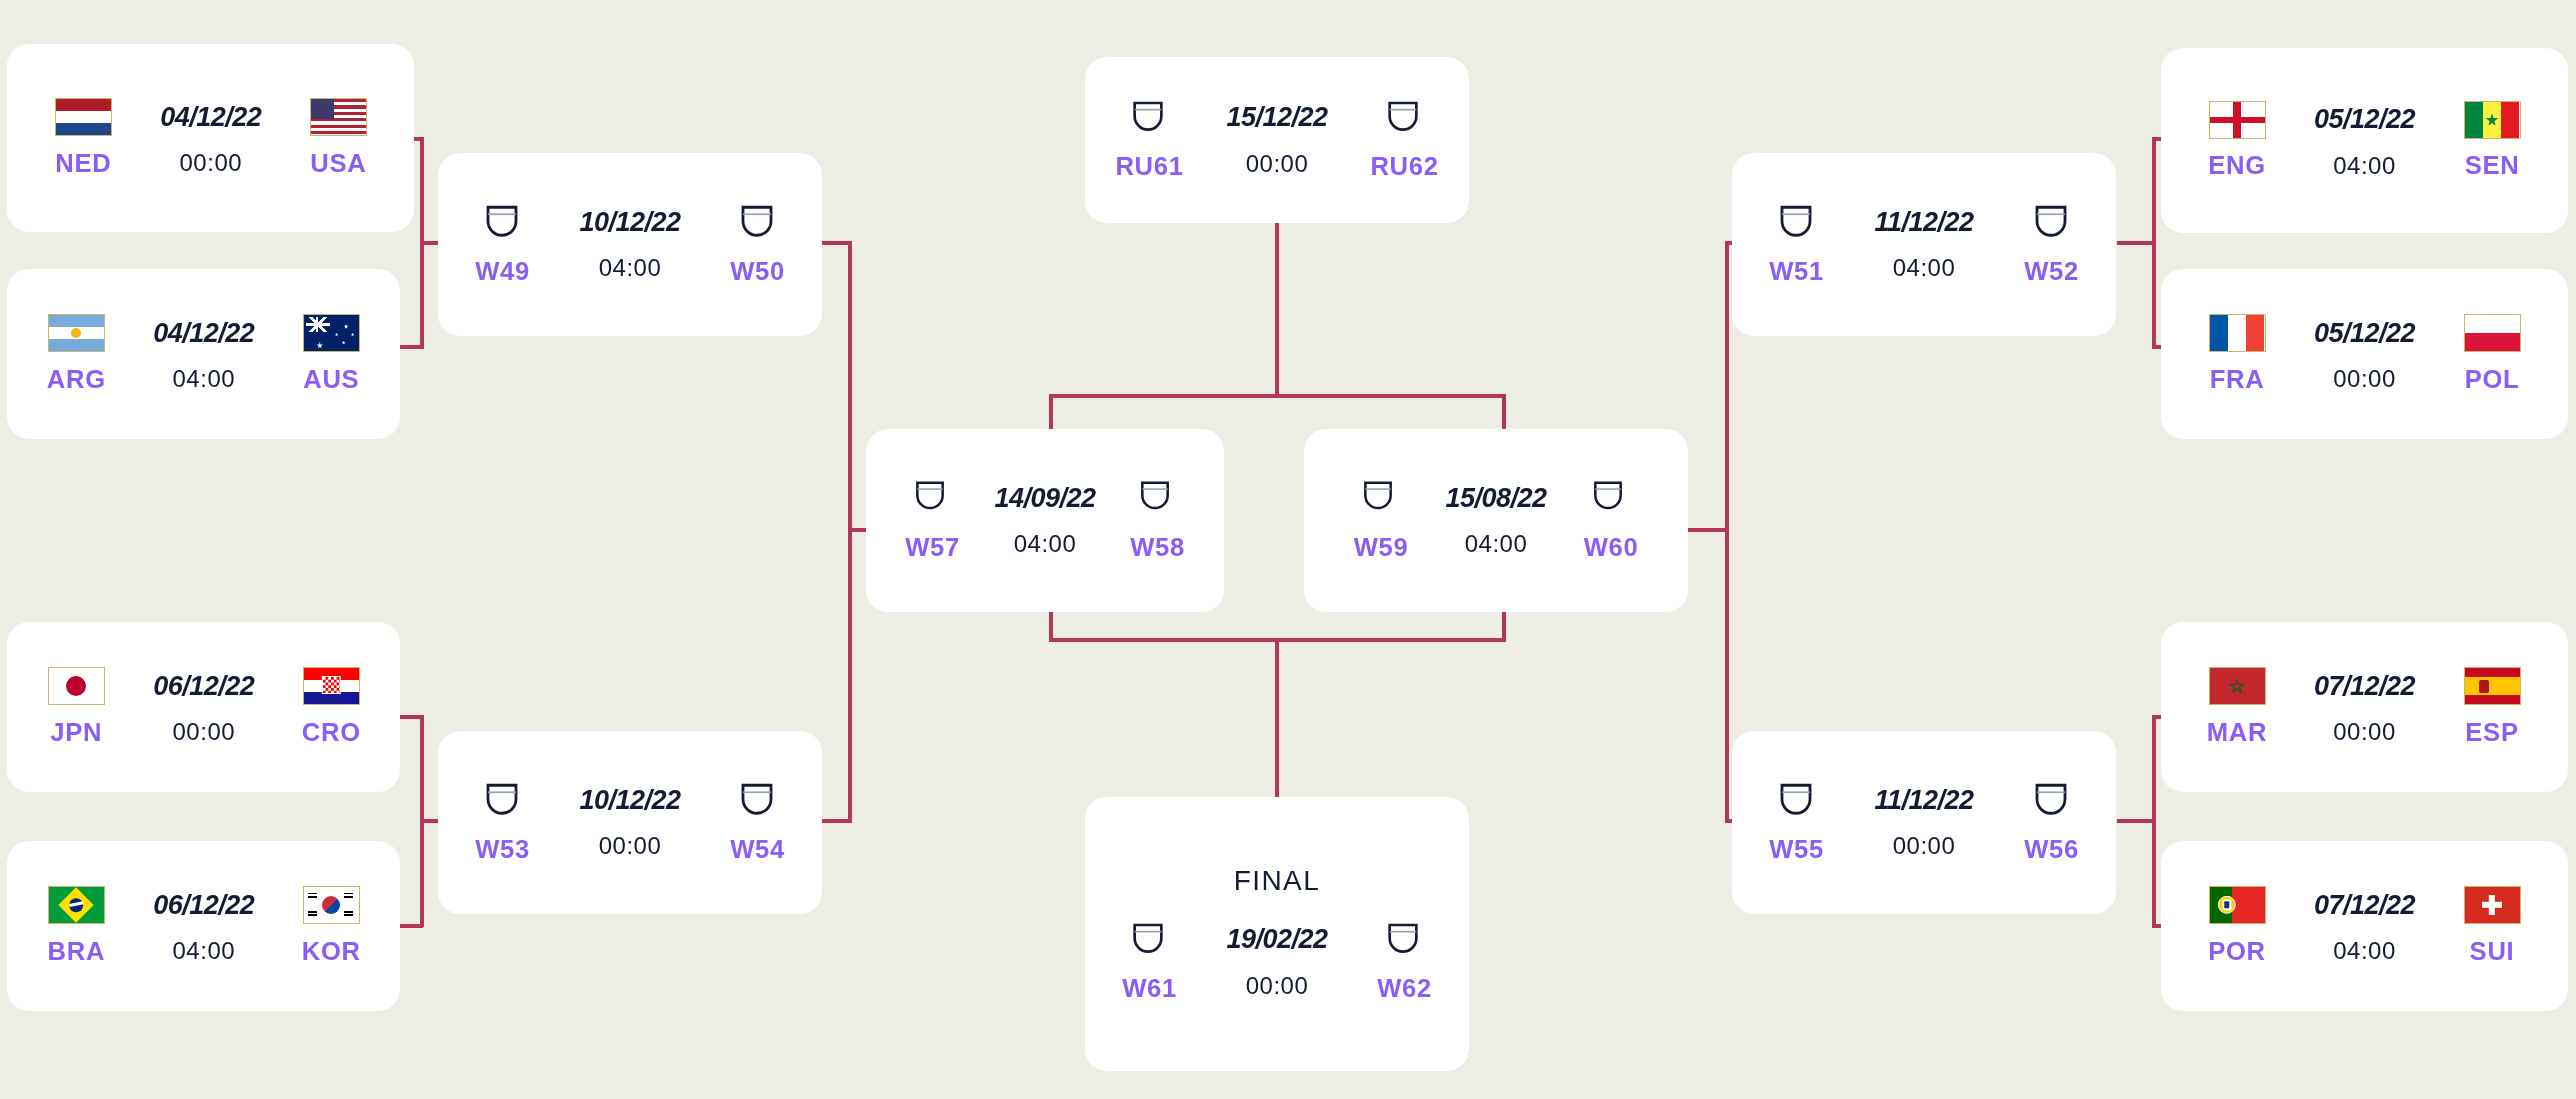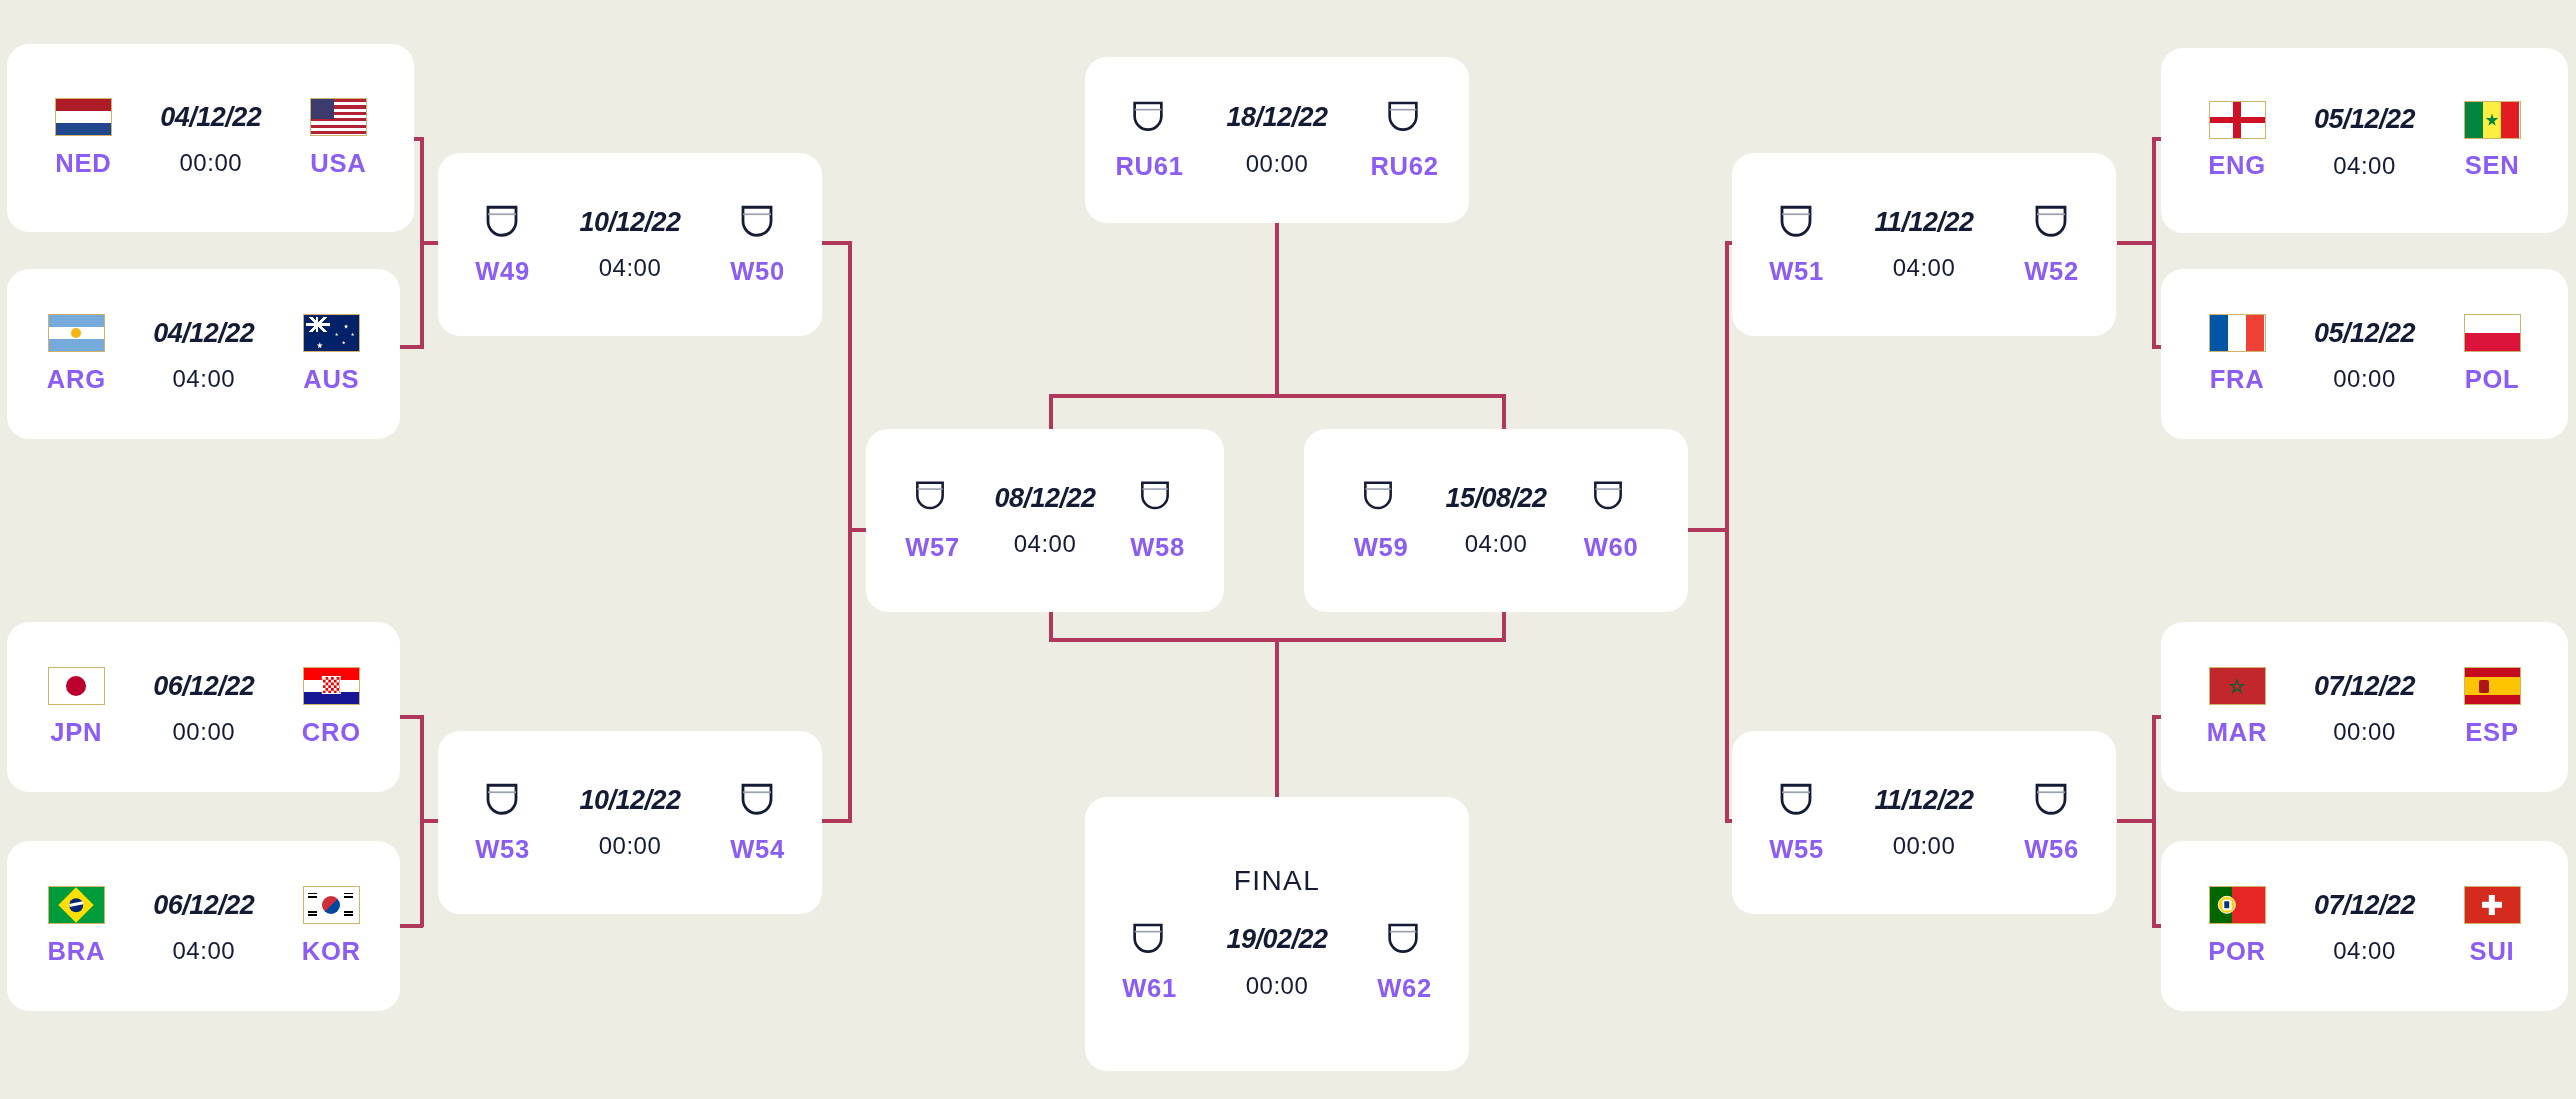--- a/index.html
+++ b/index.html
@@ -326,21 +326,21 @@
       <div class="side" style="width:88px;">
         <span class="shield">
             <svg width="38" height="38" viewBox="0 0 24 24">
               <path d="M4 3h16v8a8 8 0 0 1-8 8 8 8 0 0 1-8-8V3z" fill="none" stroke="#141b34" stroke-width="1.6"></path>
               <line x1="4" y1="7" x2="20" y2="7" stroke="#9aa0b0" stroke-width="1"></line>
             </svg>
           </span>
         <div class="abbr">W57</div>
       </div>
       <div class="mid" style="width:137px;">
-        <div class="date">08/12/22</div>
+        <div class="date">14/09/22</div>
         <div class="time">04:00</div>
       </div>
       <div class="side" style="width:88px;">
         <span class="shield">
             <svg width="38" height="38" viewBox="0 0 24 24">
               <path d="M4 3h16v8a8 8 0 0 1-8 8 8 8 0 0 1-8-8V3z" fill="none" stroke="#141b34" stroke-width="1.6"></path>
               <line x1="4" y1="7" x2="20" y2="7" stroke="#9aa0b0" stroke-width="1"></line>
             </svg>
           </span>
         <div class="abbr">W58</div>
@@ -380,21 +380,21 @@
       <div class="side">
         <span class="shield">
             <svg width="40" height="40" viewBox="0 0 24 24">
               <path d="M4 3h16v8a8 8 0 0 1-8 8 8 8 0 0 1-8-8V3z" fill="none" stroke="#141b34" stroke-width="1.6"></path>
               <line x1="4" y1="7" x2="20" y2="7" stroke="#9aa0b0" stroke-width="1"></line>
             </svg>
           </span>
         <div class="abbr">RU61</div>
       </div>
       <div class="mid">
-        <div class="date">18/12/22</div>
+        <div class="date">15/12/22</div>
         <div class="time">00:00</div>
       </div>
       <div class="side">
         <span class="shield">
             <svg width="40" height="40" viewBox="0 0 24 24">
               <path d="M4 3h16v8a8 8 0 0 1-8 8 8 8 0 0 1-8-8V3z" fill="none" stroke="#141b34" stroke-width="1.6"></path>
               <line x1="4" y1="7" x2="20" y2="7" stroke="#9aa0b0" stroke-width="1"></line>
             </svg>
           </span>
         <div class="abbr">RU62</div>

